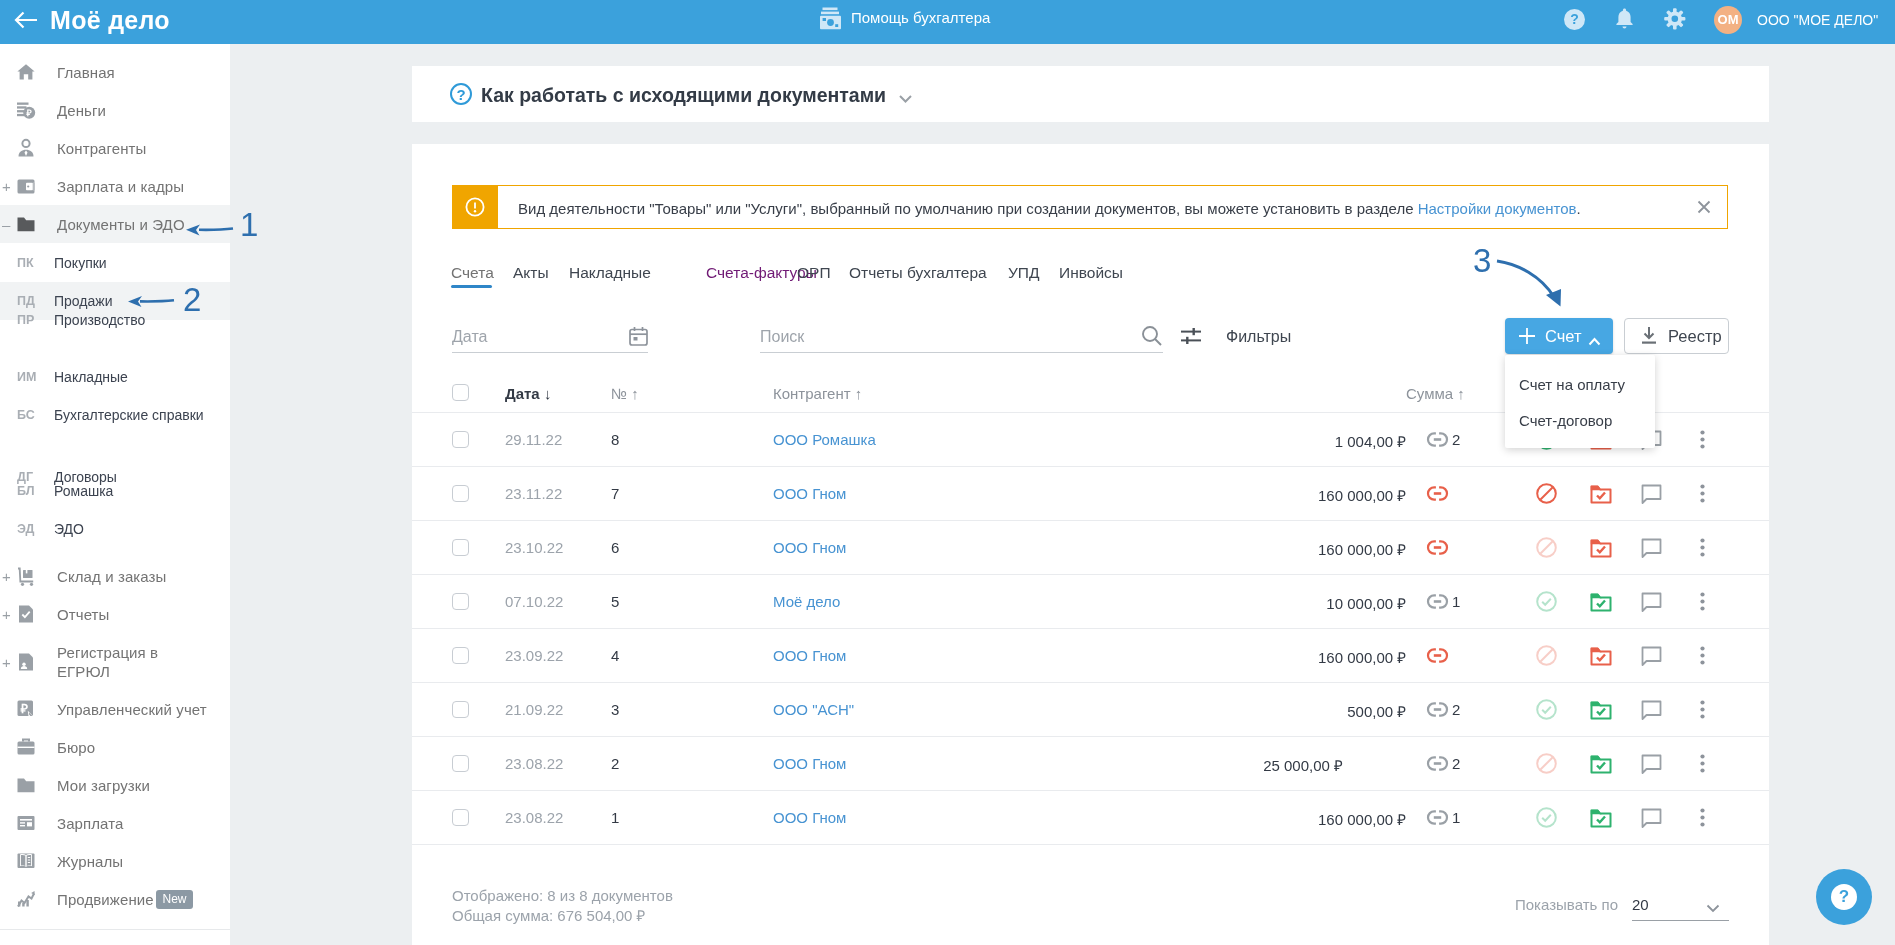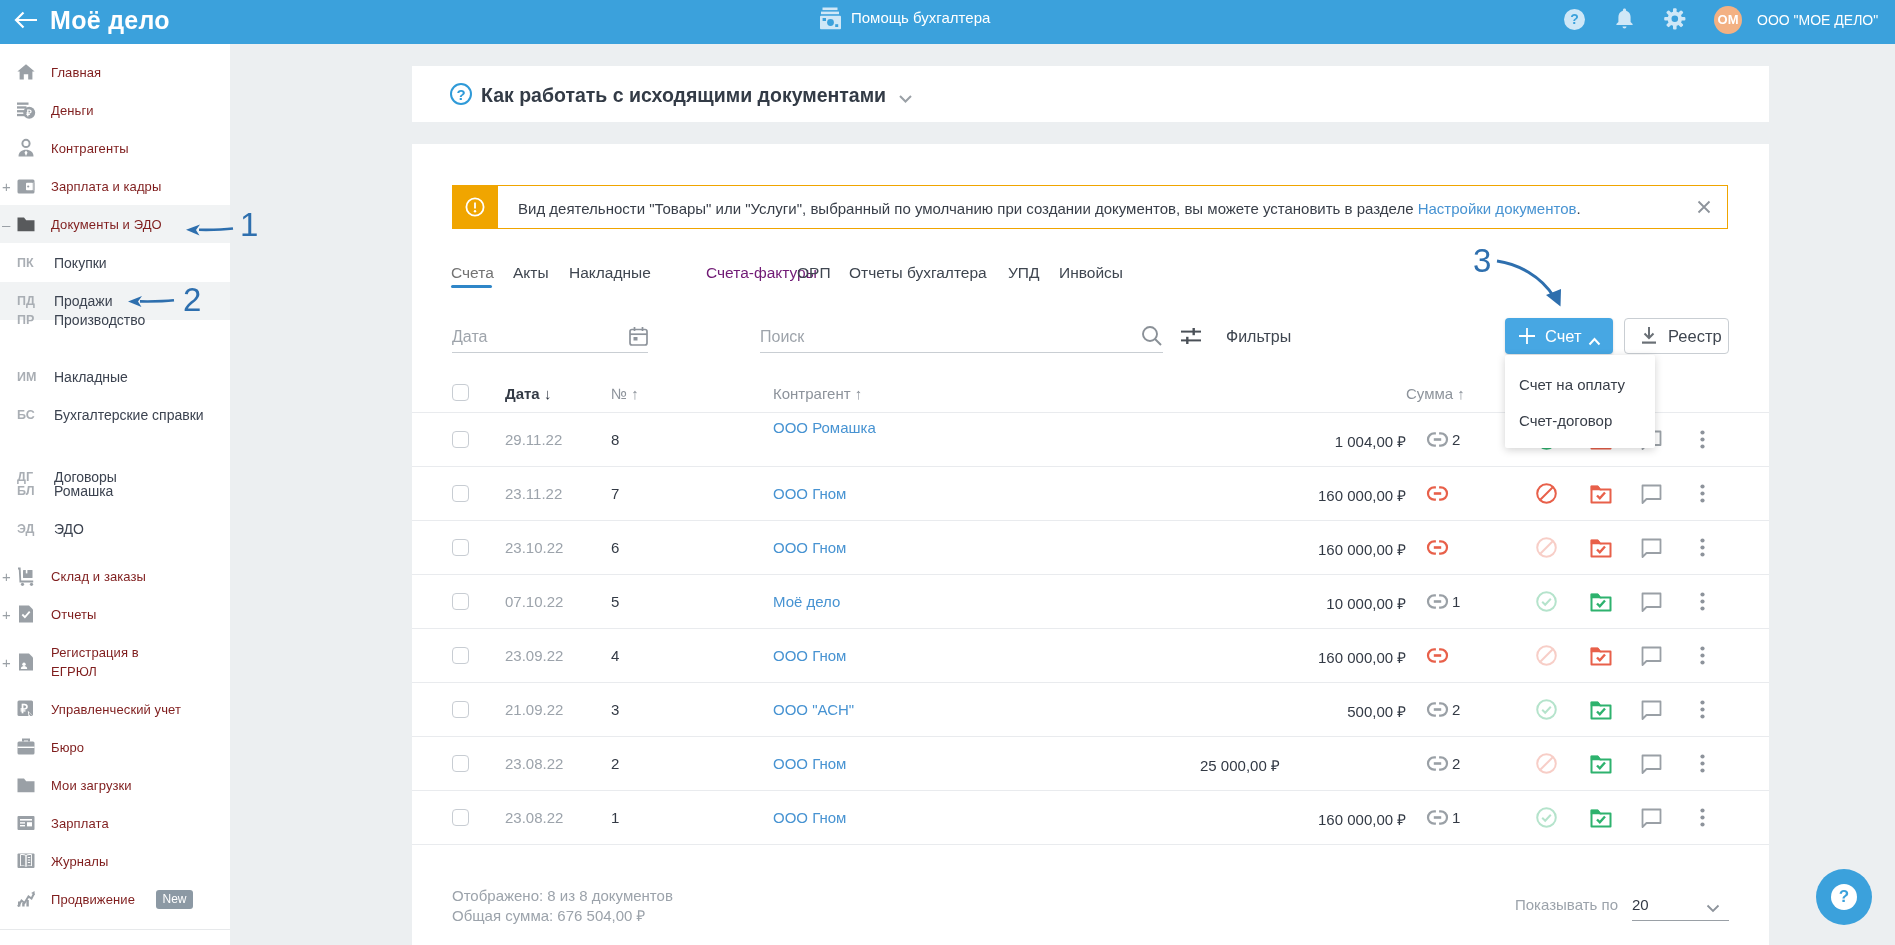--- a/index.html
+++ b/index.html
@@ -1,20 +1,20 @@
 <!DOCTYPE html>
 <html><head><meta charset="utf-8">
 <style>
 *{margin:0;padding:0;box-sizing:border-box}
 html,body{width:1895px;height:945px;overflow:hidden;font-family:"Liberation Sans",sans-serif;background:#eceff1;position:relative}
 .abs{position:absolute}
 .hdr{position:absolute;left:0;top:0;width:1895px;height:44px;background:#3ba1dc}
 .sidebar{position:absolute;left:0;top:44px;width:230px;height:901px;background:#fff}
 .mi{position:absolute;left:0;width:230px;height:38px}
-.mi .txt{position:absolute;left:51px;top:50%;transform:translateY(-50%);font-size:13px;color:#7f1d1d;letter-spacing:.1px}
+.mi .txt{position:absolute;left:57px;top:50%;transform:translateY(-50%);font-size:15px;color:#737373;letter-spacing:.1px}
 .mi .pre{position:absolute;left:17px;top:50%;transform:translateY(-50%);font-size:12.5px;font-weight:bold;color:#a9aeb4}
 .mi .sub{position:absolute;left:54px;top:50%;transform:translateY(-50%);font-size:14px;color:#3c4350}
 .mi .ico{position:absolute;left:16px;top:50%;transform:translateY(-50%);width:20px;height:20px}
 .mi .pm{position:absolute;left:2px;top:50%;transform:translateY(-50%);font-size:15px;color:#9aa0a6}
 .hl{background:#f1f3f4}
 .card{position:absolute;background:#fff}
 .tab{position:absolute;top:0;font-size:15.5px;color:#3f4650;white-space:nowrap}
 .row-sep{position:absolute;left:412px;width:1357px;height:1px;background:#e9ebee}
 .rtxt{position:absolute;font-size:15px;white-space:nowrap}
 </style></head>
@@ -276,21 +276,21 @@
 <div class="abs" style="left:1668px;top:327px;font-size:16.5px;color:#3f4650">Реестр</div>
 <div style="position:absolute;left:452px;top:384px;width:17px;height:17px;border:1.5px solid #c8cdd3;border-radius:4px;background:#fff"></div>
 <div class="rtxt" style="left:505px;top:385px;font-weight:bold;color:#333a45">Дата <span style="font-weight:normal">↓</span></div>
 <div class="rtxt" style="left:611px;top:385px;color:#8d939b">№ ↑</div>
 <div class="rtxt" style="left:773px;top:385px;color:#8d939b">Контрагент ↑</div>
 <div class="rtxt" style="left:1406px;top:385px;color:#8d939b">Сумма ↑</div>
 <div class="row-sep" style="top:412px"></div>
 <div style="position:absolute;left:452px;top:431px;width:17px;height:17px;border:1.5px solid #c8cdd3;border-radius:4px;background:#fff"></div>
 <div class="rtxt" style="left:505px;top:431px;color:#9ca3ab">29.11.22</div>
 <div class="rtxt" style="left:611px;top:431px;color:#333a45">8</div>
-<div class="rtxt" style="left:773px;top:419px;color:#4793d2">ООО Ромашка</div>
+<div class="rtxt" style="left:773px;top:431px;color:#4793d2">ООО Ромашка</div>
 <div class="rtxt" style="left:1200px;top:431px;width:206px;text-align:right;color:#333a45">1 004,00 ₽</div>
 <div style="position:absolute;left:1426px;top:432px;opacity:1"><svg width="23" height="15" viewBox="0 0 23 15" style="">
       <path d="M9.9 1.3 H8.2 A6.2 6.2 0 0 0 8.2 13.7 H9.9" fill="none" stroke="#9aa0a6" stroke-width="2.2"></path>
       <path d="M13.1 1.3 H14.8 A6.2 6.2 0 0 1 14.8 13.7 H13.1" fill="none" stroke="#9aa0a6" stroke-width="2.2"></path>
       <line x1="7.8" y1="7.5" x2="15.2" y2="7.5" stroke="#9aa0a6" stroke-width="2.6"></line>
     </svg></div>
 <div class="rtxt" style="left:1452px;top:431px;color:#333a45">2</div>
 <div style="position:absolute;left:1536px;top:429px;opacity:1"><svg width="21" height="21" viewBox="0 0 21 21" style="">
       <circle cx="10.5" cy="10.5" r="9.3" fill="none" stroke="#2eb26e" stroke-width="2"></circle>
       <path d="M6.2 10.8 l3 3 l5.6 -6" fill="none" stroke="#2eb26e" stroke-width="2"></path>
@@ -448,21 +448,21 @@
 <div style="position:absolute;left:1700px;top:700px"><svg width="5" height="19" viewBox="0 0 5 19" style="">
       <circle cx="2.5" cy="2.5" r="2.1" fill="#8d939b"></circle>
       <circle cx="2.5" cy="9.5" r="2.1" fill="#8d939b"></circle>
       <circle cx="2.5" cy="16.5" r="2.1" fill="#8d939b"></circle>
     </svg></div>
 <div class="row-sep" style="top:736px"></div>
 <div style="position:absolute;left:452px;top:755px;width:17px;height:17px;border:1.5px solid #c8cdd3;border-radius:4px;background:#fff"></div>
 <div class="rtxt" style="left:505px;top:755px;color:#9ca3ab">23.08.22</div>
 <div class="rtxt" style="left:611px;top:755px;color:#333a45">2</div>
 <div class="rtxt" style="left:773px;top:755px;color:#4793d2">ООО Гном</div>
-<div class="rtxt" style="left:1200px;top:755px;width:206px;text-align:left;color:#333a45">25 000,00 ₽</div>
+<div class="rtxt" style="left:1200px;top:755px;width:206px;text-align:center;color:#333a45">25 000,00 ₽</div>
 <div style="position:absolute;left:1426px;top:756px;opacity:1"><svg width="23" height="15" viewBox="0 0 23 15" style="">
       <path d="M9.9 1.3 H8.2 A6.2 6.2 0 0 0 8.2 13.7 H9.9" fill="none" stroke="#9aa0a6" stroke-width="2.2"></path>
       <path d="M13.1 1.3 H14.8 A6.2 6.2 0 0 1 14.8 13.7 H13.1" fill="none" stroke="#9aa0a6" stroke-width="2.2"></path>
       <line x1="7.8" y1="7.5" x2="15.2" y2="7.5" stroke="#9aa0a6" stroke-width="2.6"></line>
     </svg></div>
 <div class="rtxt" style="left:1452px;top:755px;color:#333a45">2</div>
 <div style="position:absolute;left:1536px;top:753px;opacity:0.3"><svg width="21" height="21" viewBox="0 0 21 21" style="">
       <circle cx="10.5" cy="10.5" r="9.3" fill="none" stroke="#e8604a" stroke-width="2"></circle>
       <line x1="4" y1="17" x2="17" y2="4" stroke="#e8604a" stroke-width="2"></line>
     </svg></div>

